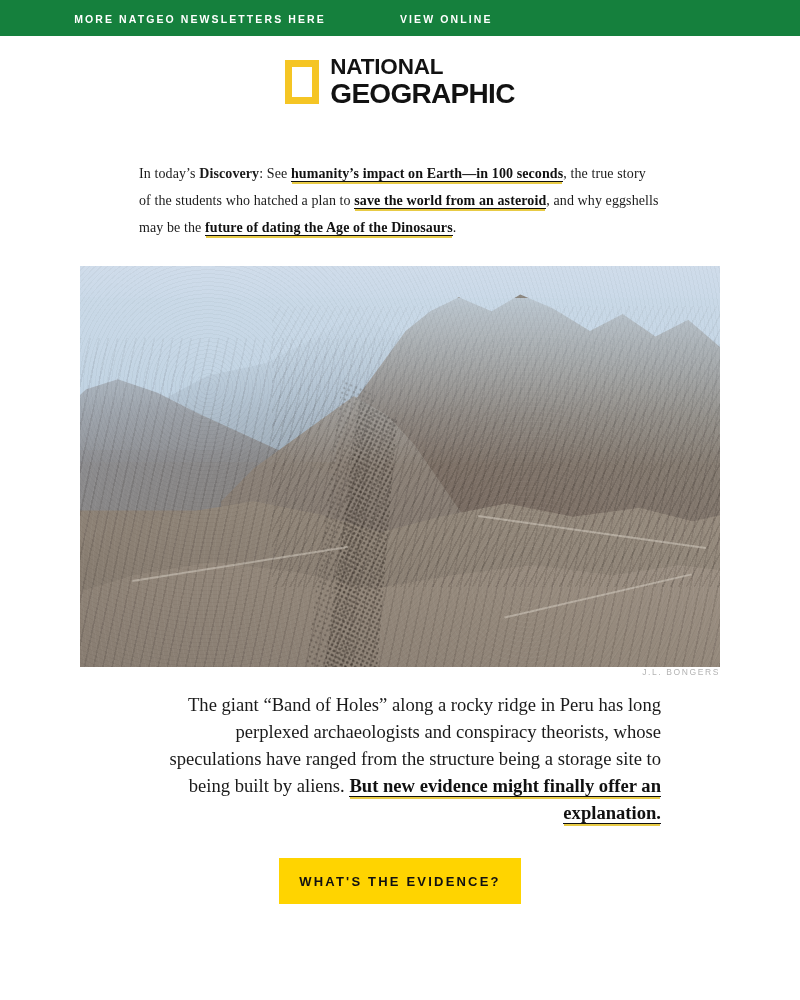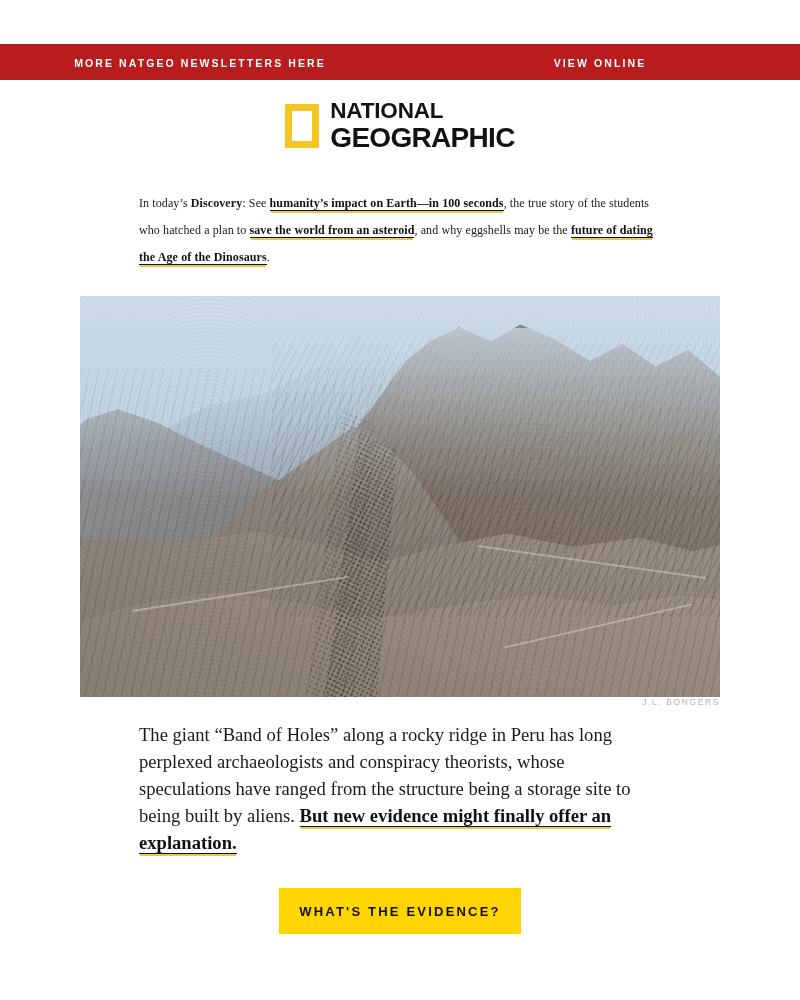--- a/index.html
+++ b/index.html
@@ -10,47 +10,46 @@
   body {
     width: 800px;
     height: 1000px;
     overflow: hidden;
     font-family: "Liberation Serif", "DejaVu Serif", serif;
     -webkit-font-smoothing: antialiased;
   }
 
   
   .preheader {
-    background: #b91c1c;
+    background: #15803d;
     height: 36px;
     display: flex;
     align-items: center;
     position: relative;
-    margin-top: 44px;
   }
   .preheader-link {
     font-family: "Liberation Sans", "DejaVu Sans", sans-serif;
     color: #ffffff;
     font-size: 10.5px;
     font-weight: 700;
     letter-spacing: 2.1px;
     text-transform: uppercase;
     text-decoration: none;
     white-space: nowrap;
     cursor: pointer;
   }
   .ph-left {
     position: absolute;
     left: 0; right: 400px;
     text-align: center;
   }
   .ph-right {
     position: absolute;
     left: 400px; right: 0;
-    text-align: center;
+    text-align: left;
   }
 
   
   .logo-wrap {
     height: 92px;
     display: flex;
     align-items: center;
     justify-content: center;
   }
   .logo {
@@ -85,22 +84,22 @@
     letter-spacing: -0.7px;
   }
 
   
   .content {
     width: 522px;
     margin: 0 auto;
     padding-top: 18px;
   }
   p.body-text {
-    margin: 0 0 0 0;
-    font-size: 12px;
+    margin: 14px 0 0 0;
+    font-size: 14px;
     line-height: 27px;
     color: #1a1a1a;
     letter-spacing: 0.1px;
   }
   p.body-text + p.body-text {
     margin-top: 27px;
   }
   .bold {
     font-weight: 700;
   }
@@ -266,21 +265,21 @@
     font-family: "Liberation Sans", "DejaVu Sans", sans-serif;
     font-size: 8.5px;
     letter-spacing: 1.6px;
     color: #b3b3b3;
   }
 
   
   .caption {
     width: 522px;
     margin: 14px auto 0 auto;
-    text-align: left;
+    text-align: right;
     font-size: 18.6px;
     line-height: 27px;
     color: #1a1a1a;
   }
 
   
   .cta-wrap {
     display: flex;
     justify-content: center;
     margin-top: 32px;

